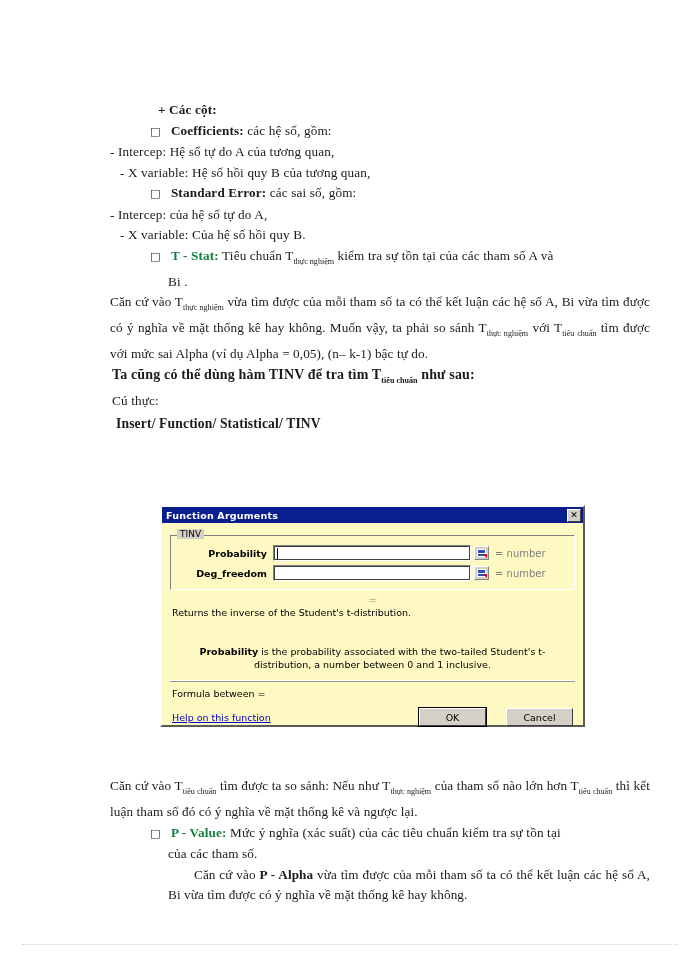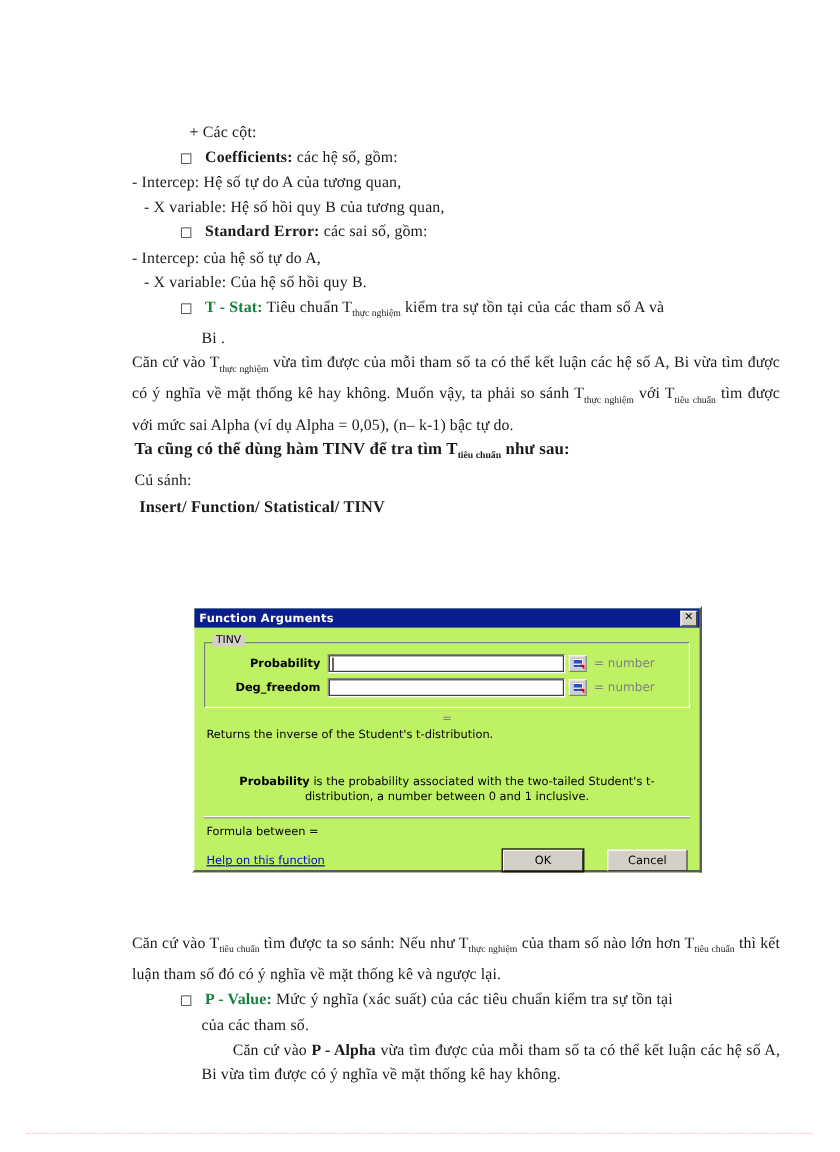--- a/index.html
+++ b/index.html
@@ -37,37 +37,37 @@
     font-size: 13.2px;
     line-height: 20.5px;
     letter-spacing: 0.1px;
     text-align: justify;
   }
   .b { font-weight: bold; }
   .red { color: #15803d; font-weight: bold; }
   .sub { font-size: 8.1px; vertical-align: sub; letter-spacing: 0; }
   .bullet { font-family: "DejaVu Sans", sans-serif; font-size: 11px; }
 
-  .i1 { padding-left: 48px; }
+  .i1 { padding-left: 48px; font-weight: bold; }
   .i2 { padding-left: 40px; }
   .i3 { padding-left: 58px; }
   .i5 { padding-left: 0px; }
   .i6 { padding-left: 10px; }
   .i7 { padding-left: 2px; }
 
   .center { text-align: center; }
 
   
   .dialog {
     position: absolute;
     left: 160px;
     top: 505px;
     width: 425px;
     height: 222px;
-    background: #bef264;
+    background: #fef9c3;
     border-top: 2px solid #ffffff;
     border-left: 2px solid #ffffff;
     border-right: 2px solid #5a5a5a;
     border-bottom: 2px solid #5a5a5a;
     font-family: "DejaVu Sans", sans-serif;
     color: #000000;
   }
   .titlebar {
     height: 16px;
     background: #0a1f8f;
@@ -295,21 +295,21 @@
 
     <div class="para">
       <span>Căn cứ vào T</span><span class="sub">thực nghiệm</span><span> vừa tìm được của mỗi tham số ta có thể kết luận các hệ số A, Bi vừa tìm được có ý nghĩa về mặt thống kê hay không. Muốn vậy, ta phải so sánh T</span><span class="sub">thực nghiệm</span><span> với T</span><span class="sub">tiêu chuẩn</span><span> tìm được với mức sai Alpha (ví dụ Alpha = 0,05), (n– k-1) bậc tự do.</span>
     </div>
 
     <div class="line i7 b" style="font-size:14px;">
       <span>Ta cũng có thể dùng hàm TINV để tra tìm T</span><span class="sub">tiêu chuẩn</span><span> như sau:</span>
     </div>
 
     <div class="line i7">
-      <span>Cú sánh:</span>
+      <span>Cú thực:</span>
     </div>
 
 
 
     <div class="line b" style="padding-left:6px; padding-top:2px; font-size:13.6px;">
       <span>Insert/ Function/ Statistical/ TINV</span>
     </div>
   </div>
 
   <div class="dialog">

